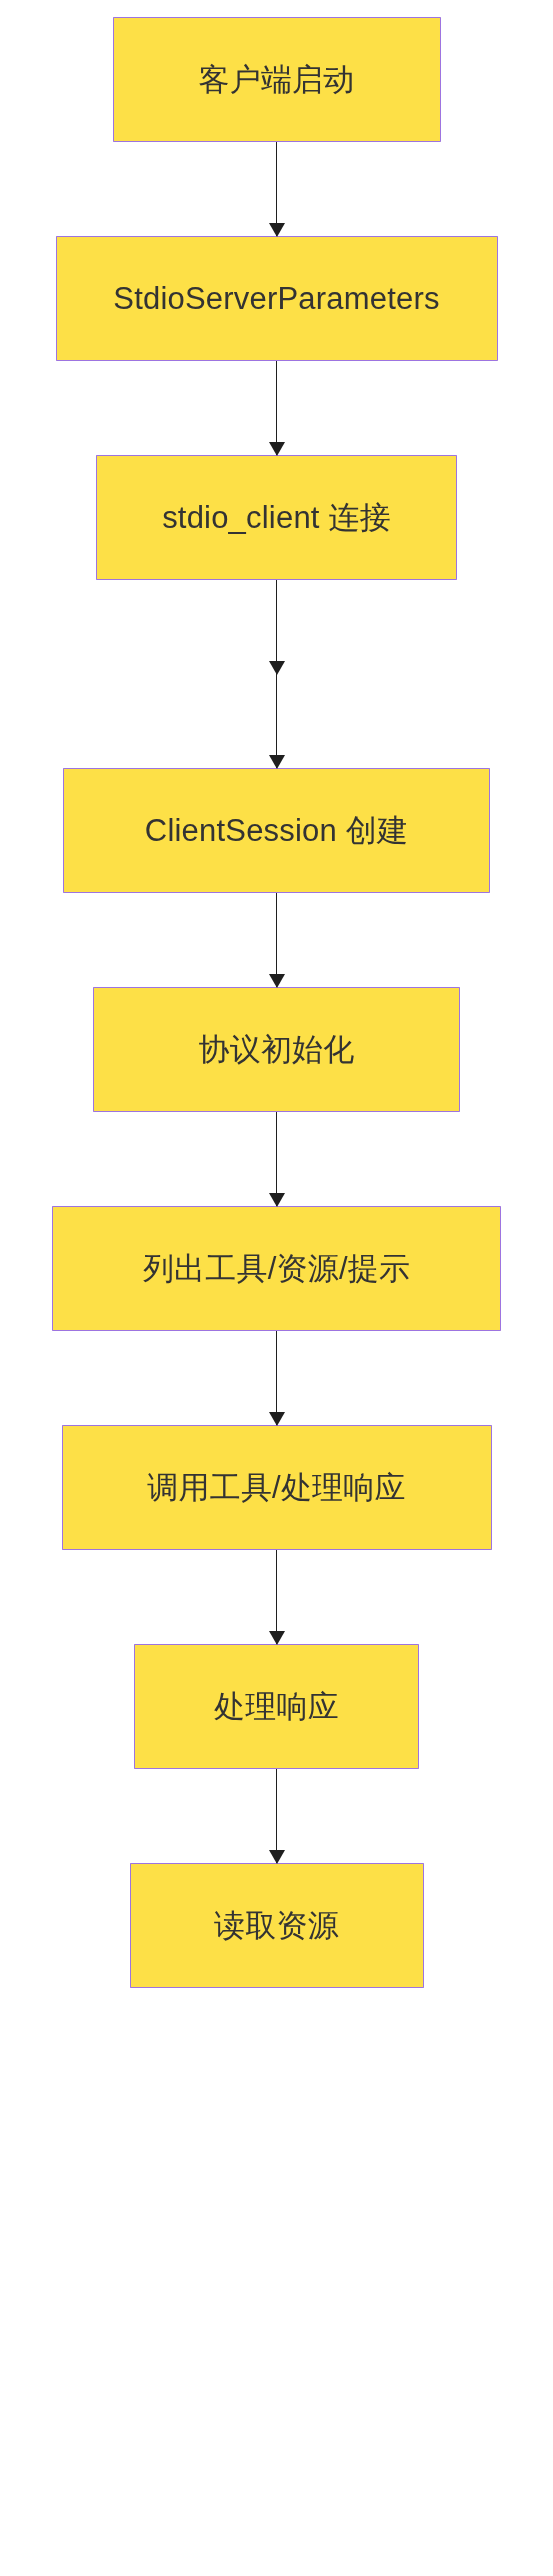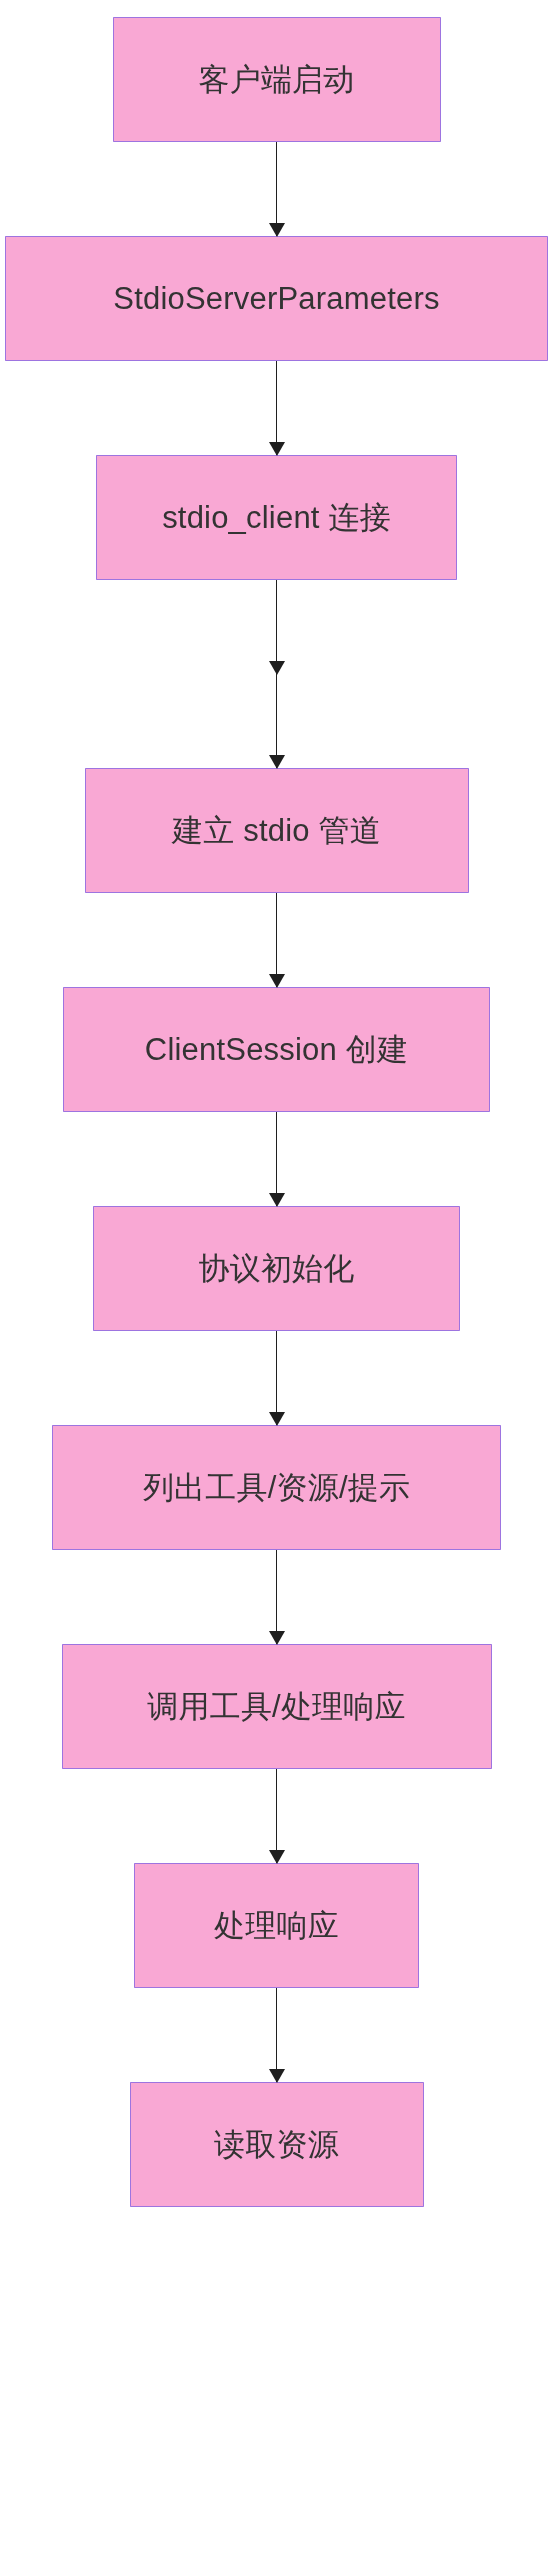--- a/index.html
+++ b/index.html
@@ -34,21 +34,21 @@
     flex-direction: column;
     align-items: center;
     width: 100%;
   }
   .node {
     box-sizing: border-box;
     height: 125px;
     display: flex;
     align-items: center;
     justify-content: center;
-    background: #f9a8d4;
+    background: #fde047;
     border: 1.5px solid #9d74e0;
     border-radius: 0.8px;
     color: #333333;
     font-size: 31px;
     line-height: 1.2;
     letter-spacing: 0.2px;
     white-space: nowrap;
     padding: 0 23px;
   }
   .connector {
@@ -76,37 +76,33 @@
 
 <div id="flow-root">
   <div class="flow-stack">
 
     <div class="node-row">
       <div class="node" style="width:328px">客户端启动</div>
       <div class="connector"></div>
     </div>
 
     <div class="node-row">
-      <div class="node" style="width:543px">StdioServerParameters</div>
+      <div class="node" style="width:442px">StdioServerParameters</div>
       <div class="connector"></div>
     </div>
 
     <div class="node-row">
       <div class="node" style="width:361px">stdio_client 连接</div>
       <div class="connector"></div>
     </div>
 
     <div class="node-row">
       <div class="connector"></div>
     </div>
 
-    <div class="node-row">
-      <div class="node" style="width:384px">建立 stdio 管道</div>
-      <div class="connector"></div>
-    </div>
 
     <div class="node-row">
       <div class="node" style="width:427px">ClientSession 创建</div>
       <div class="connector"></div>
     </div>
 
     <div class="node-row">
       <div class="node" style="width:367px">协议初始化</div>
       <div class="connector"></div>
     </div>

